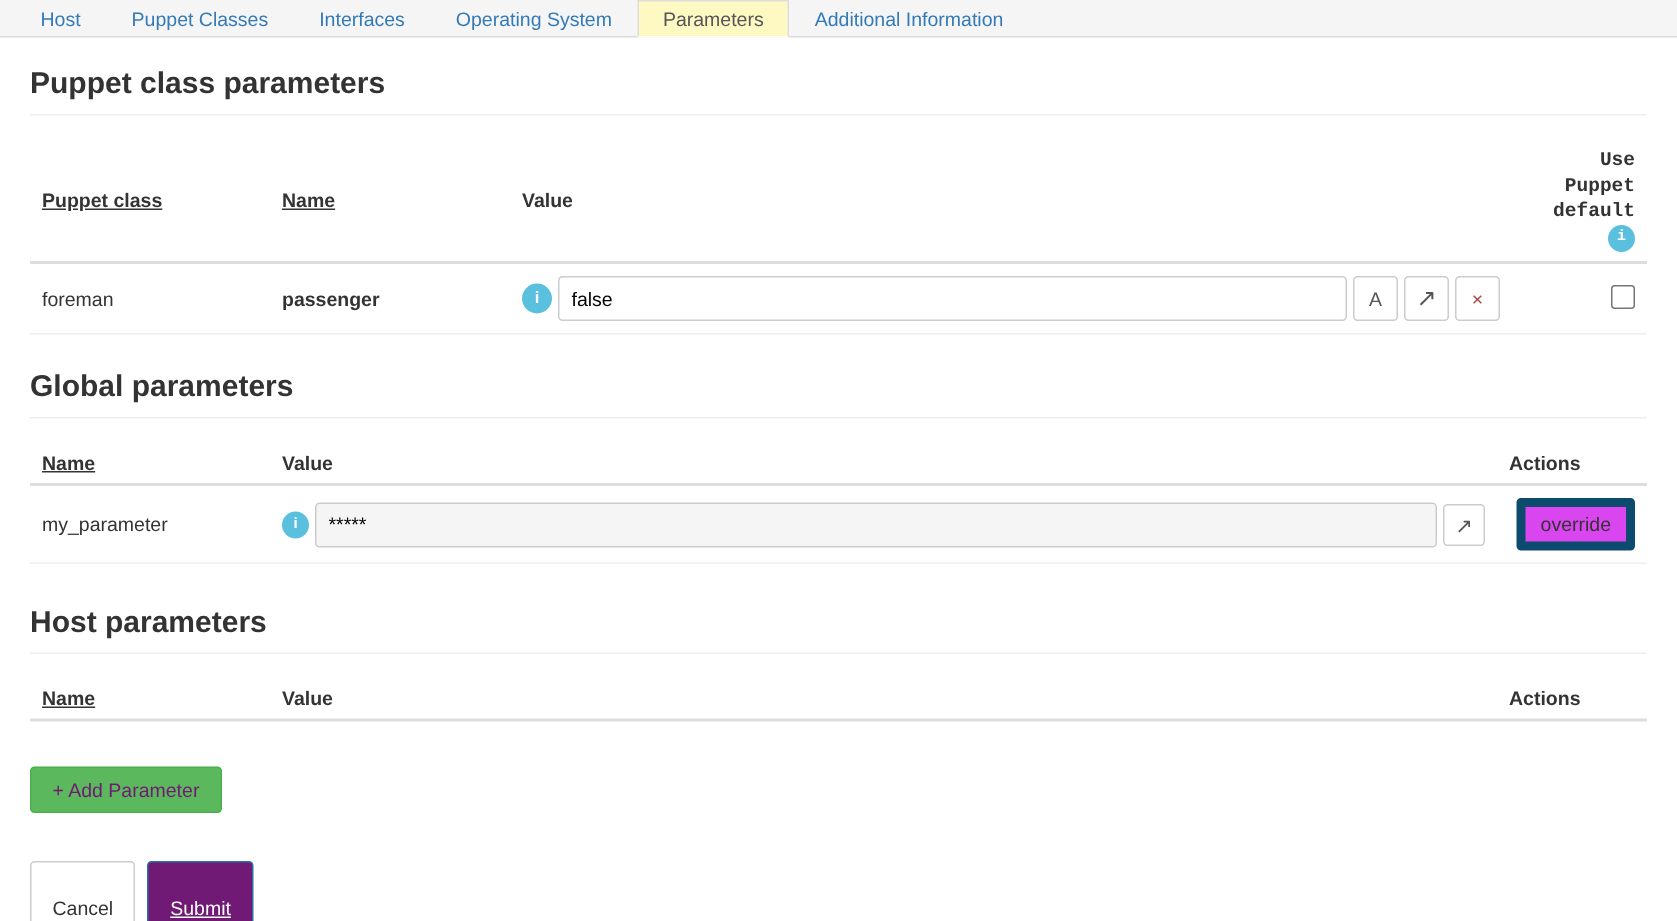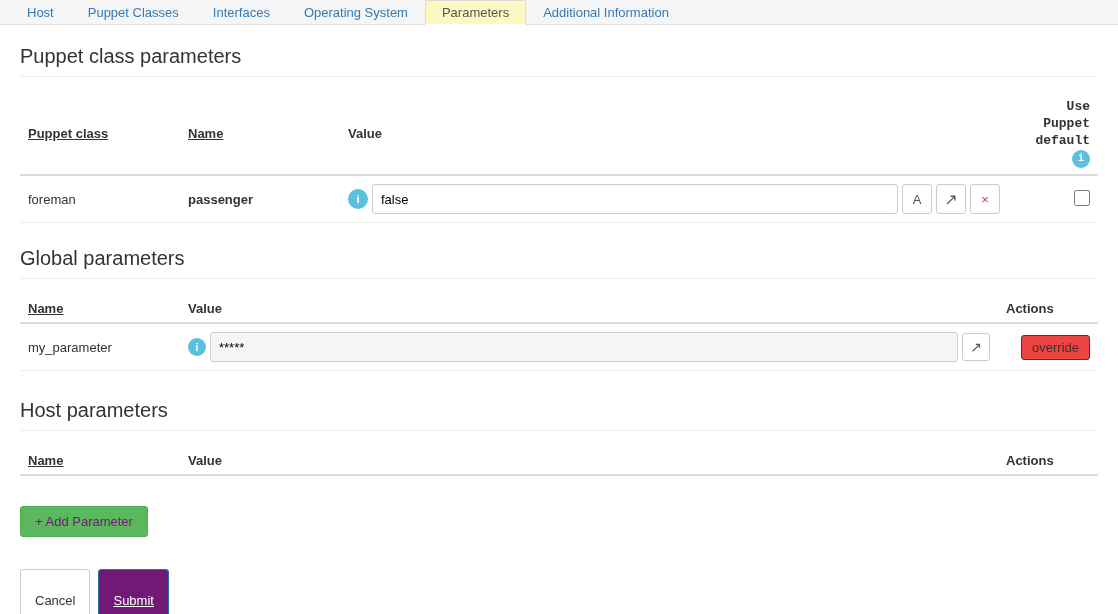--- a/index.html
+++ b/index.html
@@ -35,21 +35,21 @@
     }
 
     
     .content {
       padding: 20px 20px 30px 20px;
     }
 
     
     .section-title {
       font-size: 20px;
-      font-weight: normal;
+      font-weight: bold;
       color: #333;
       margin-bottom: 16px;
       padding-bottom: 8px;
       border-bottom: 1px solid #eee;
     }
 
     
     .params-table {
       width: 100%;
       border-collapse: collapse;
@@ -158,22 +158,22 @@
       border: 1px solid #ccc;
       border-radius: 3px;
       font-size: 13px;
       height: 30px;
       background: #f5f5f5;
     }
 
     
     .btn-default {
       padding: 4px 10px;
-      border: 1px solid #0c4a6e;
-      background: #ef4444;
+      border: 6px solid #0c4a6e;
+      background: #d946ef;
       border-radius: 3px;
       cursor: pointer;
       font-size: 13px;
       color: #333;
       white-space: nowrap;
     }
 
     
     .expand-icon {
       display: inline-flex;

